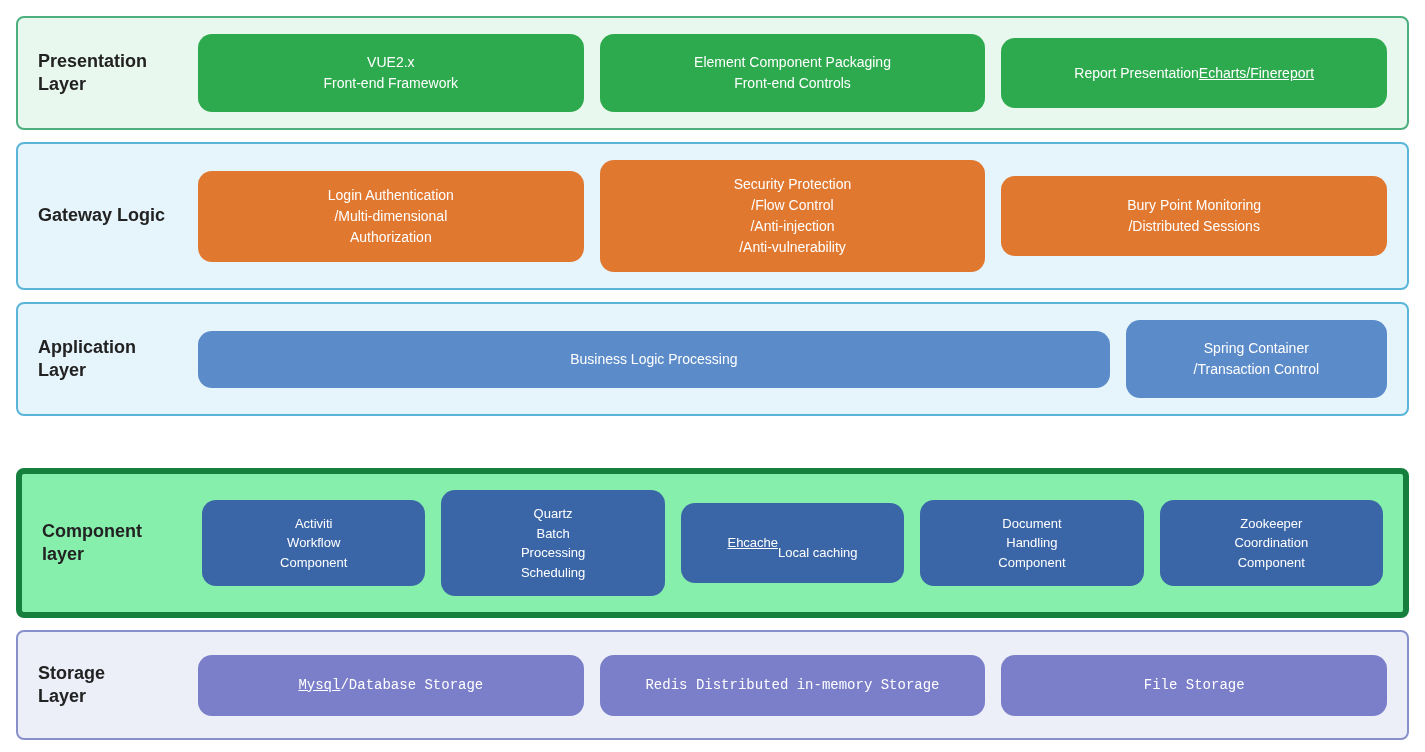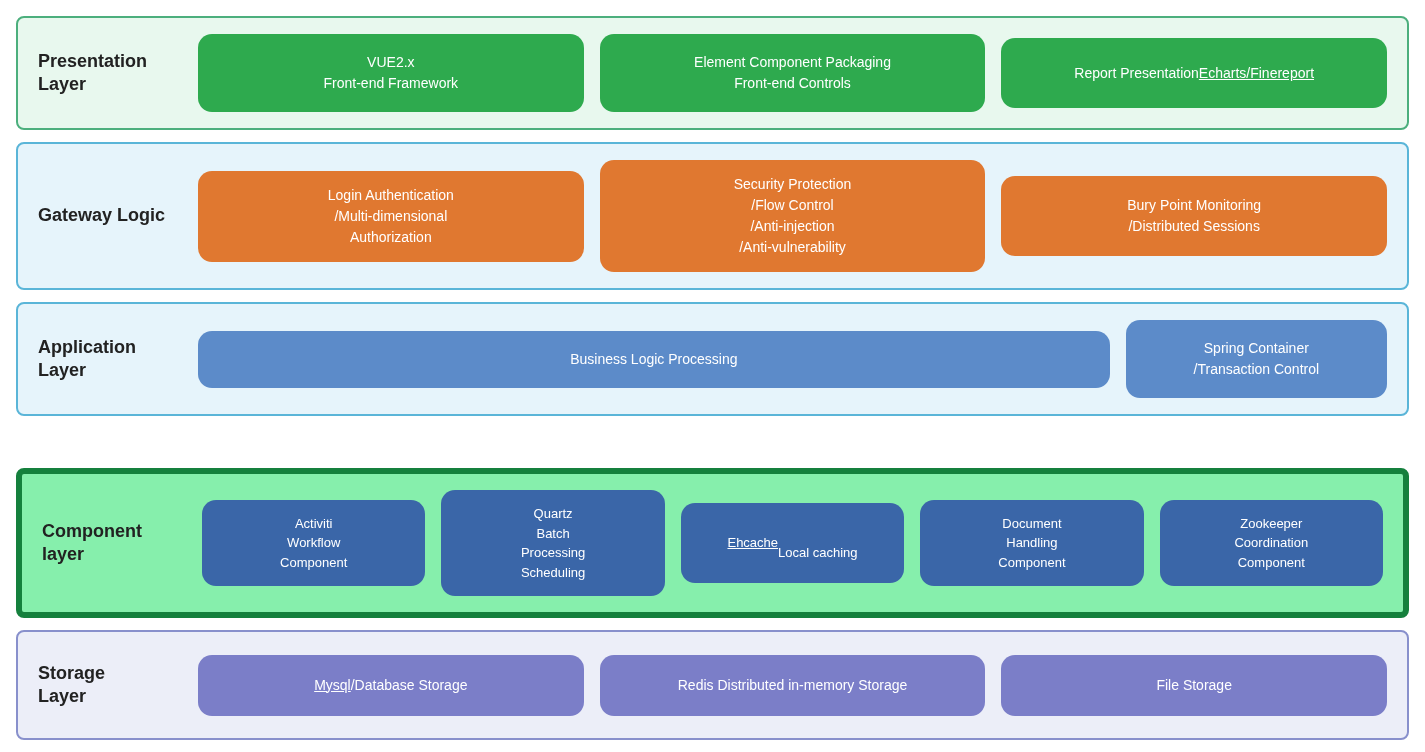--- a/index.html
+++ b/index.html
@@ -147,20 +147,21 @@
       border-radius: 14px;
       padding: 20px 28px;
       text-align: left;
       font-size: 14px;
       line-height: 1.5;
       flex: 1;
       min-height: 60px;
       display: flex;
       align-items: center;
       justify-content: center;
+      font-family: Liberation Mono, monospace;
     }
 
     .underline-text {
       text-decoration: underline;
     }
   </style>
 </head>
 <body>
 
 <div class="architecture-diagram">

